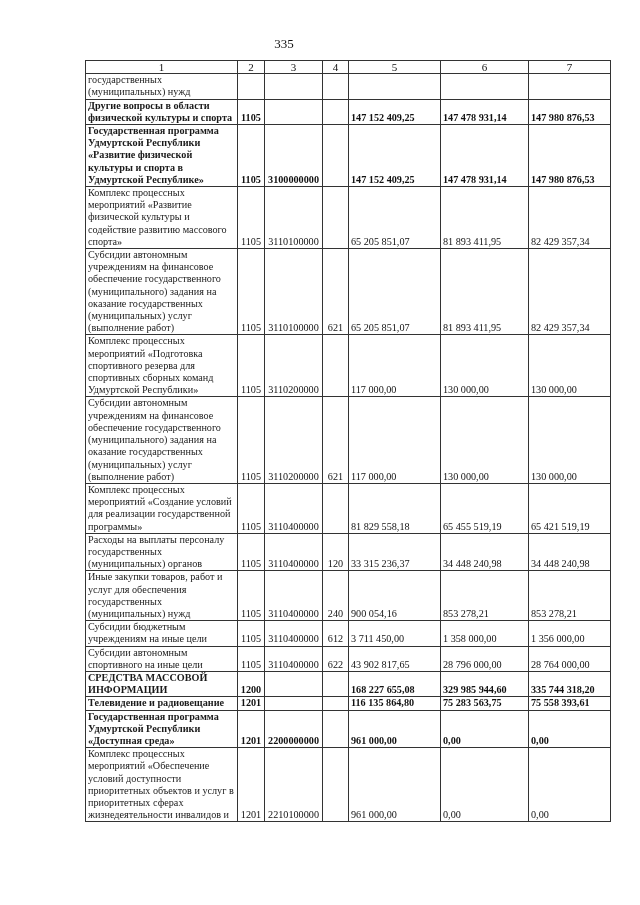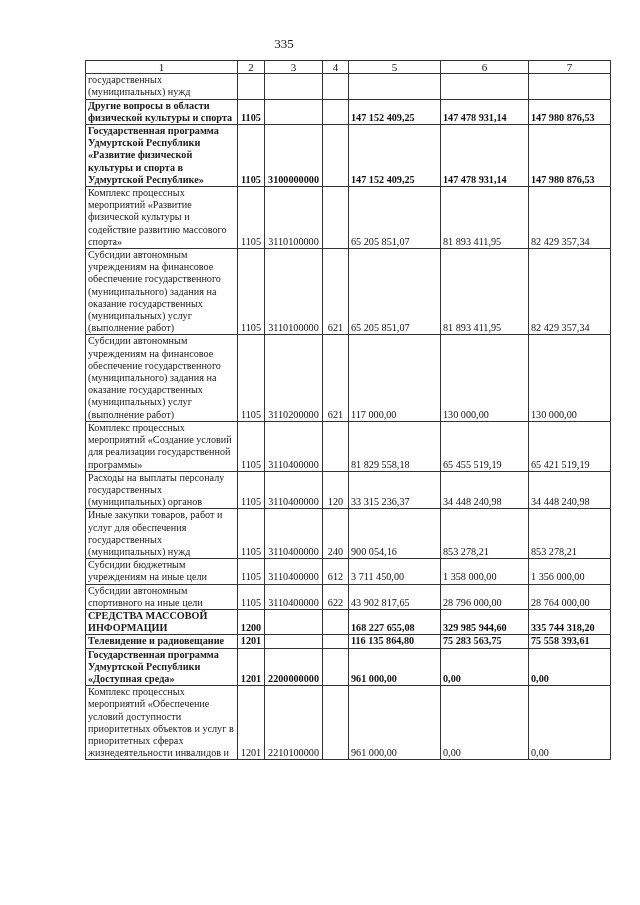--- a/index.html
+++ b/index.html
@@ -75,20 +75,29 @@
         <td class="num">82 429 357,34</td>
       </tr>
       <tr>
         <td class="name">Субсидии автономным учреждениям на финансовое обеспечение государственного (муниципального) задания на оказание государственных (муниципальных) услуг (выполнение работ)</td>
         <td class="code">1105</td>
         <td class="code">3110100000</td>
         <td class="code">621</td>
         <td class="num">65 205 851,07</td>
         <td class="num">81 893 411,95</td>
         <td class="num">82 429 357,34</td>
+      </tr>
+      <tr>
+        <td class="name">Комплекс процессных мероприятий «Подготовка спортивного резерва для спортивных сборных команд Удмуртской Республики»</td>
+        <td class="code">1105</td>
+        <td class="code">3110200000</td>
+        <td class="code"></td>
+        <td class="num">117 000,00</td>
+        <td class="num">130 000,00</td>
+        <td class="num">130 000,00</td>
       </tr>
       <tr>
         <td class="name">Субсидии автономным учреждениям на финансовое обеспечение государственного (муниципального) задания на оказание государственных (муниципальных) услуг (выполнение работ)</td>
         <td class="code">1105</td>
         <td class="code">3110200000</td>
         <td class="code">621</td>
         <td class="num">117 000,00</td>
         <td class="num">130 000,00</td>
         <td class="num">130 000,00</td>
       </tr>

